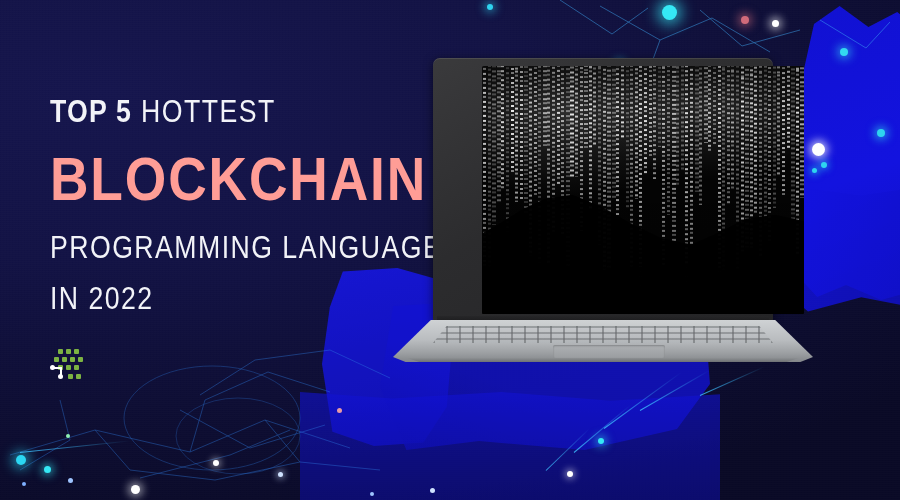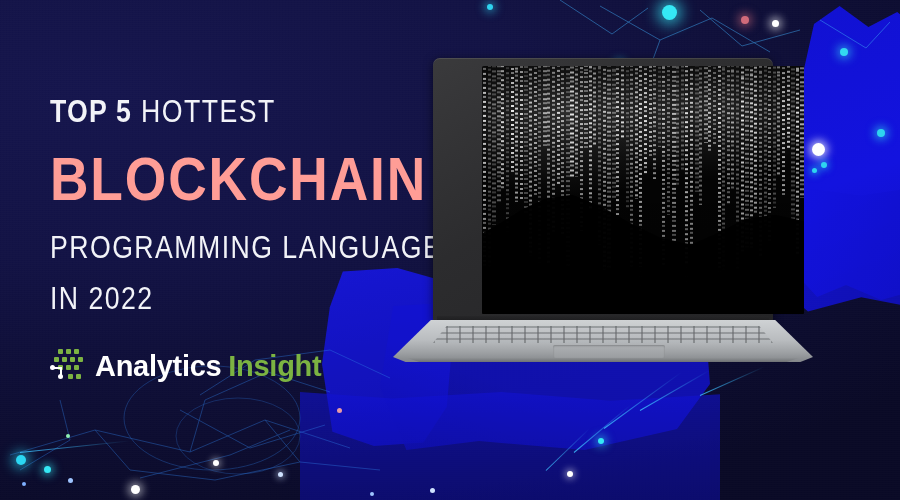--- a/index.html
+++ b/index.html
@@ -217,23 +217,20 @@
       <span class="dot" style="left:28px;top:9px;"></span>
       <span class="dot w" style="left:0px;top:17px;"></span>
       <span class="dot" style="left:8px;top:17px;"></span>
       <span class="dot" style="left:16px;top:17px;"></span>
       <span class="dot" style="left:24px;top:17px;"></span>
       <span class="dot w" style="left:8px;top:26px;"></span>
       <span class="dot" style="left:18px;top:26px;"></span>
       <span class="dot" style="left:26px;top:26px;"></span>
       <span class="vbar" style="left:9.5px;top:19px;width:2px;height:9px;"></span>
       <span class="vbar" style="left:2px;top:18.5px;width:9px;height:2px;"></span>
-    </div>
-    <div class="logo-text">
-      <span class="a">Analytics</span><span class="i">Insight</span>
     </div>
   </div>
 
   <div class="laptop">
     <div class="lid">
       <div class="screen">
         <div class="rain" id="rain">
             <span class="col" style="left: 1px; top: -5.6px; height: 208.7px; opacity: 0.91; background-position: 0px 3.9px; width: 3px;"></span>
             <span class="col" style="left: 5.6px; top: -21.1px; height: 241.7px; opacity: 0.47; background-position: 0px 5.7px; width: 3px;"></span>
             <span class="col" style="left: 10.2px; top: -16.6px; height: 176px; opacity: 0.45; background-position: 0px 12.4px; width: 4px;"></span>

